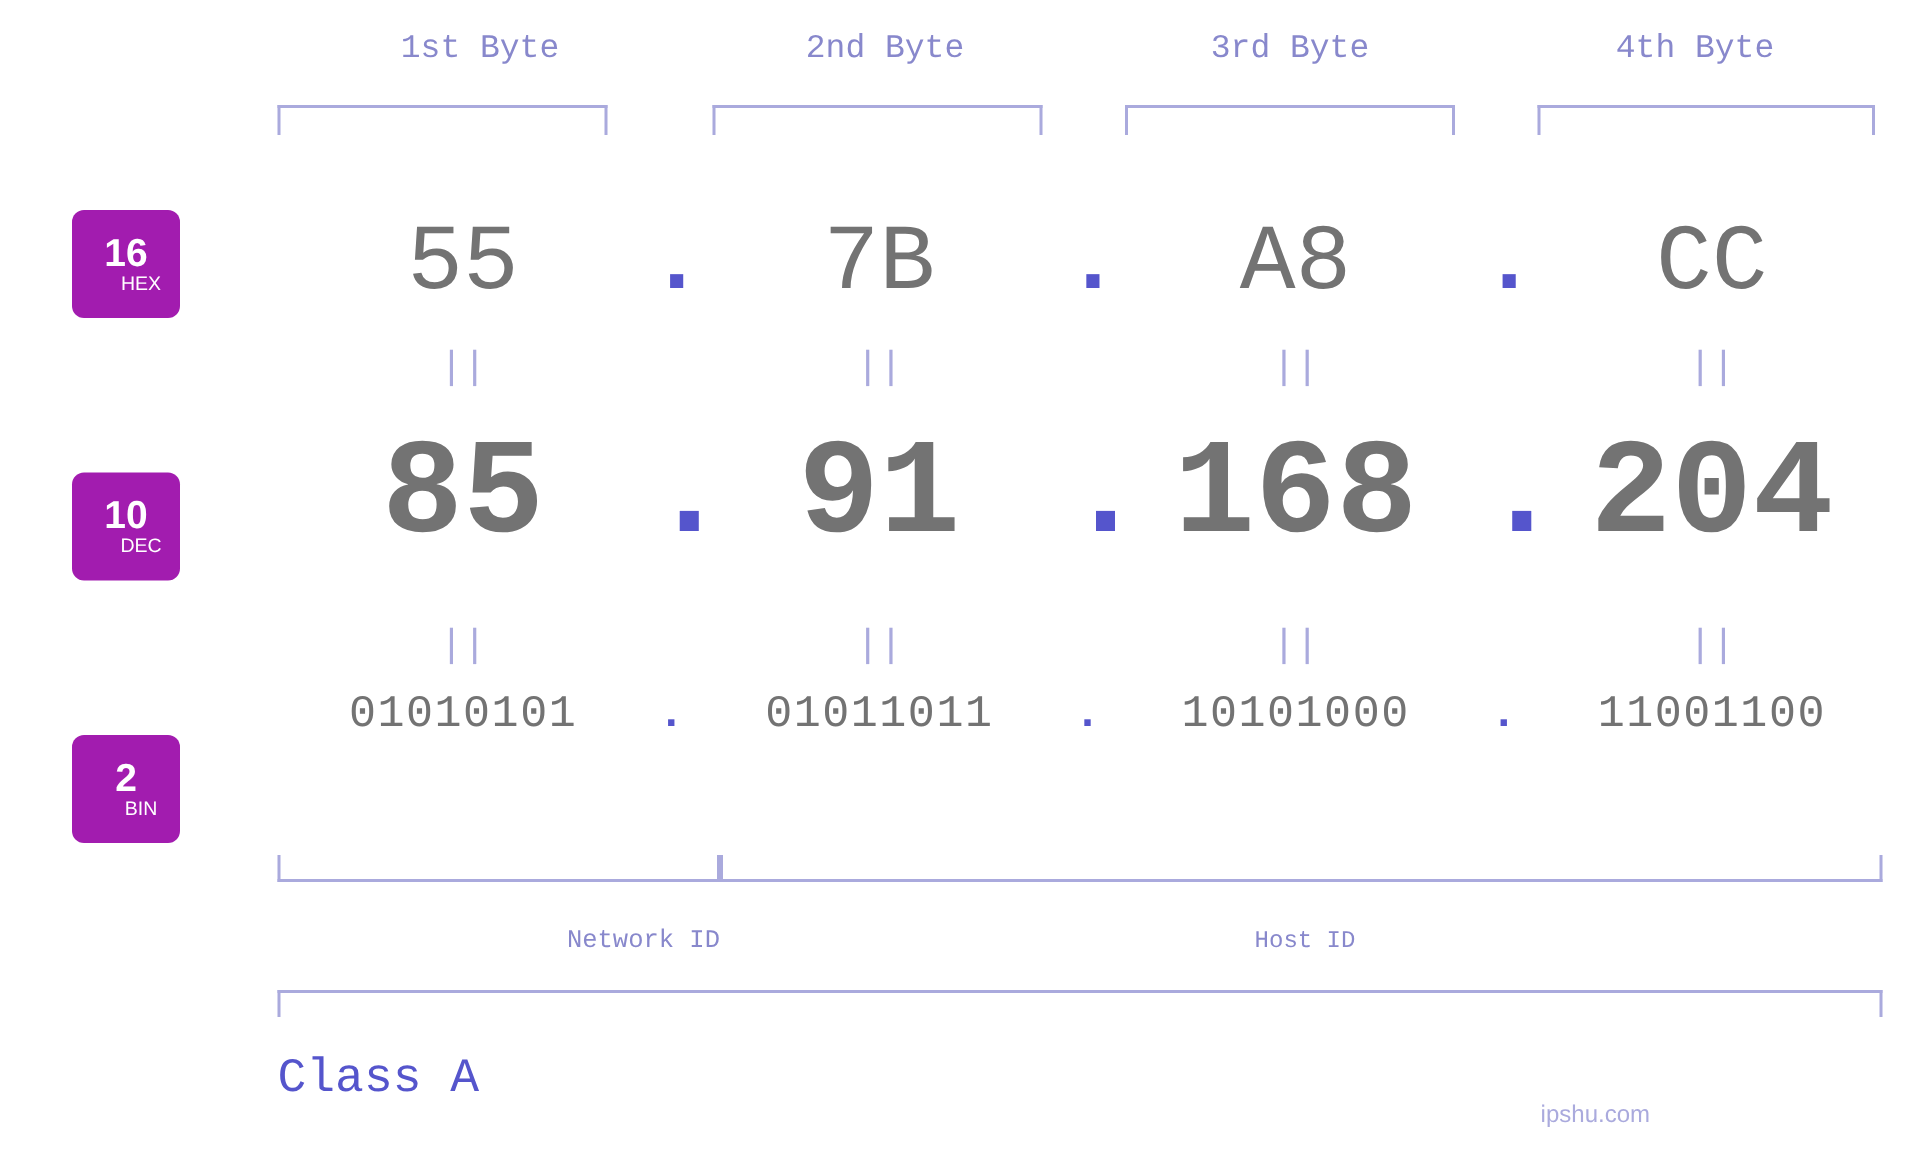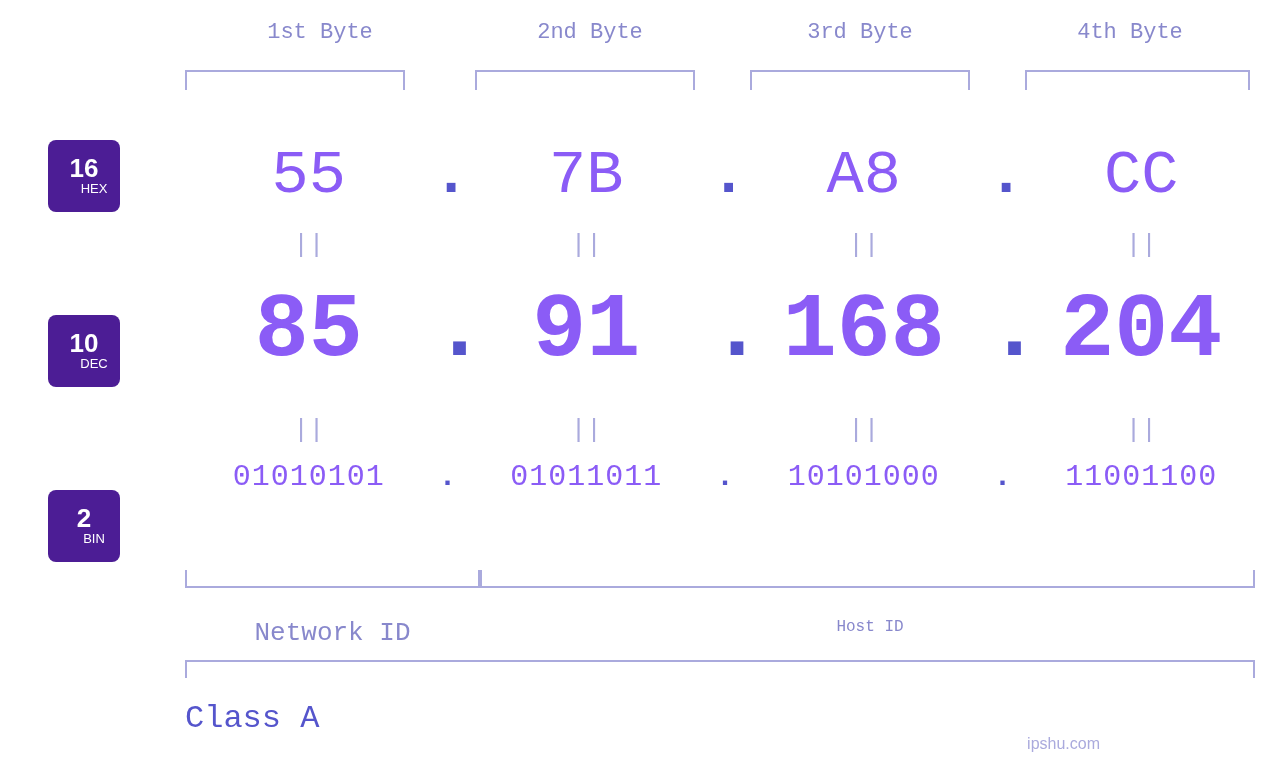--- a/index.html
+++ b/index.html
@@ -46,21 +46,21 @@
       height: 20px;
       border-top: 2px solid #aaaadd;
       border-left: 2px solid #aaaadd;
       border-right: 2px solid #aaaadd;
     }
 
     
     .side-label {
       position: absolute;
       left: 48px;
-      background: #4c1d95;
+      background: #a21caf;
       color: white;
       width: 72px;
       height: 72px;
       border-radius: 8px;
       display: flex;
       flex-direction: column;
       align-items: center;
       justify-content: center;
       font-family: Arial, sans-serif;
     }
@@ -101,21 +101,21 @@
       top: 460px;
       left: 185px;
       width: 1080px;
       display: flex;
       align-items: flex-start;
     }
 
     .cell-value {
       flex: 1;
       text-align: center;
-      color: #8b5cf6;
+      color: #737373;
     }
 
     .cell-dot {
       width: 30px;
       text-align: center;
       color: #5555cc;
       font-weight: bold;
     }
 
     .hex-val { font-size: 62px; }
@@ -148,23 +148,23 @@
 
     .eq-row-1 { top: 230px; }
     .eq-row-2 { top: 415px; }
 
     
     .network-id-label {
       position: absolute;
       top: 618px;
       left: 185px;
       width: 295px;
-      text-align: center;
+      text-align: right;
       color: #8888cc;
-      font-size: 26px;
+      font-size: 17px;
       font-family: 'Courier New', Courier, monospace;
     }
 
     .host-id-label {
       position: absolute;
       top: 618px;
       left: 480px;
       width: 780px;
       text-align: center;
       color: #8888cc;

